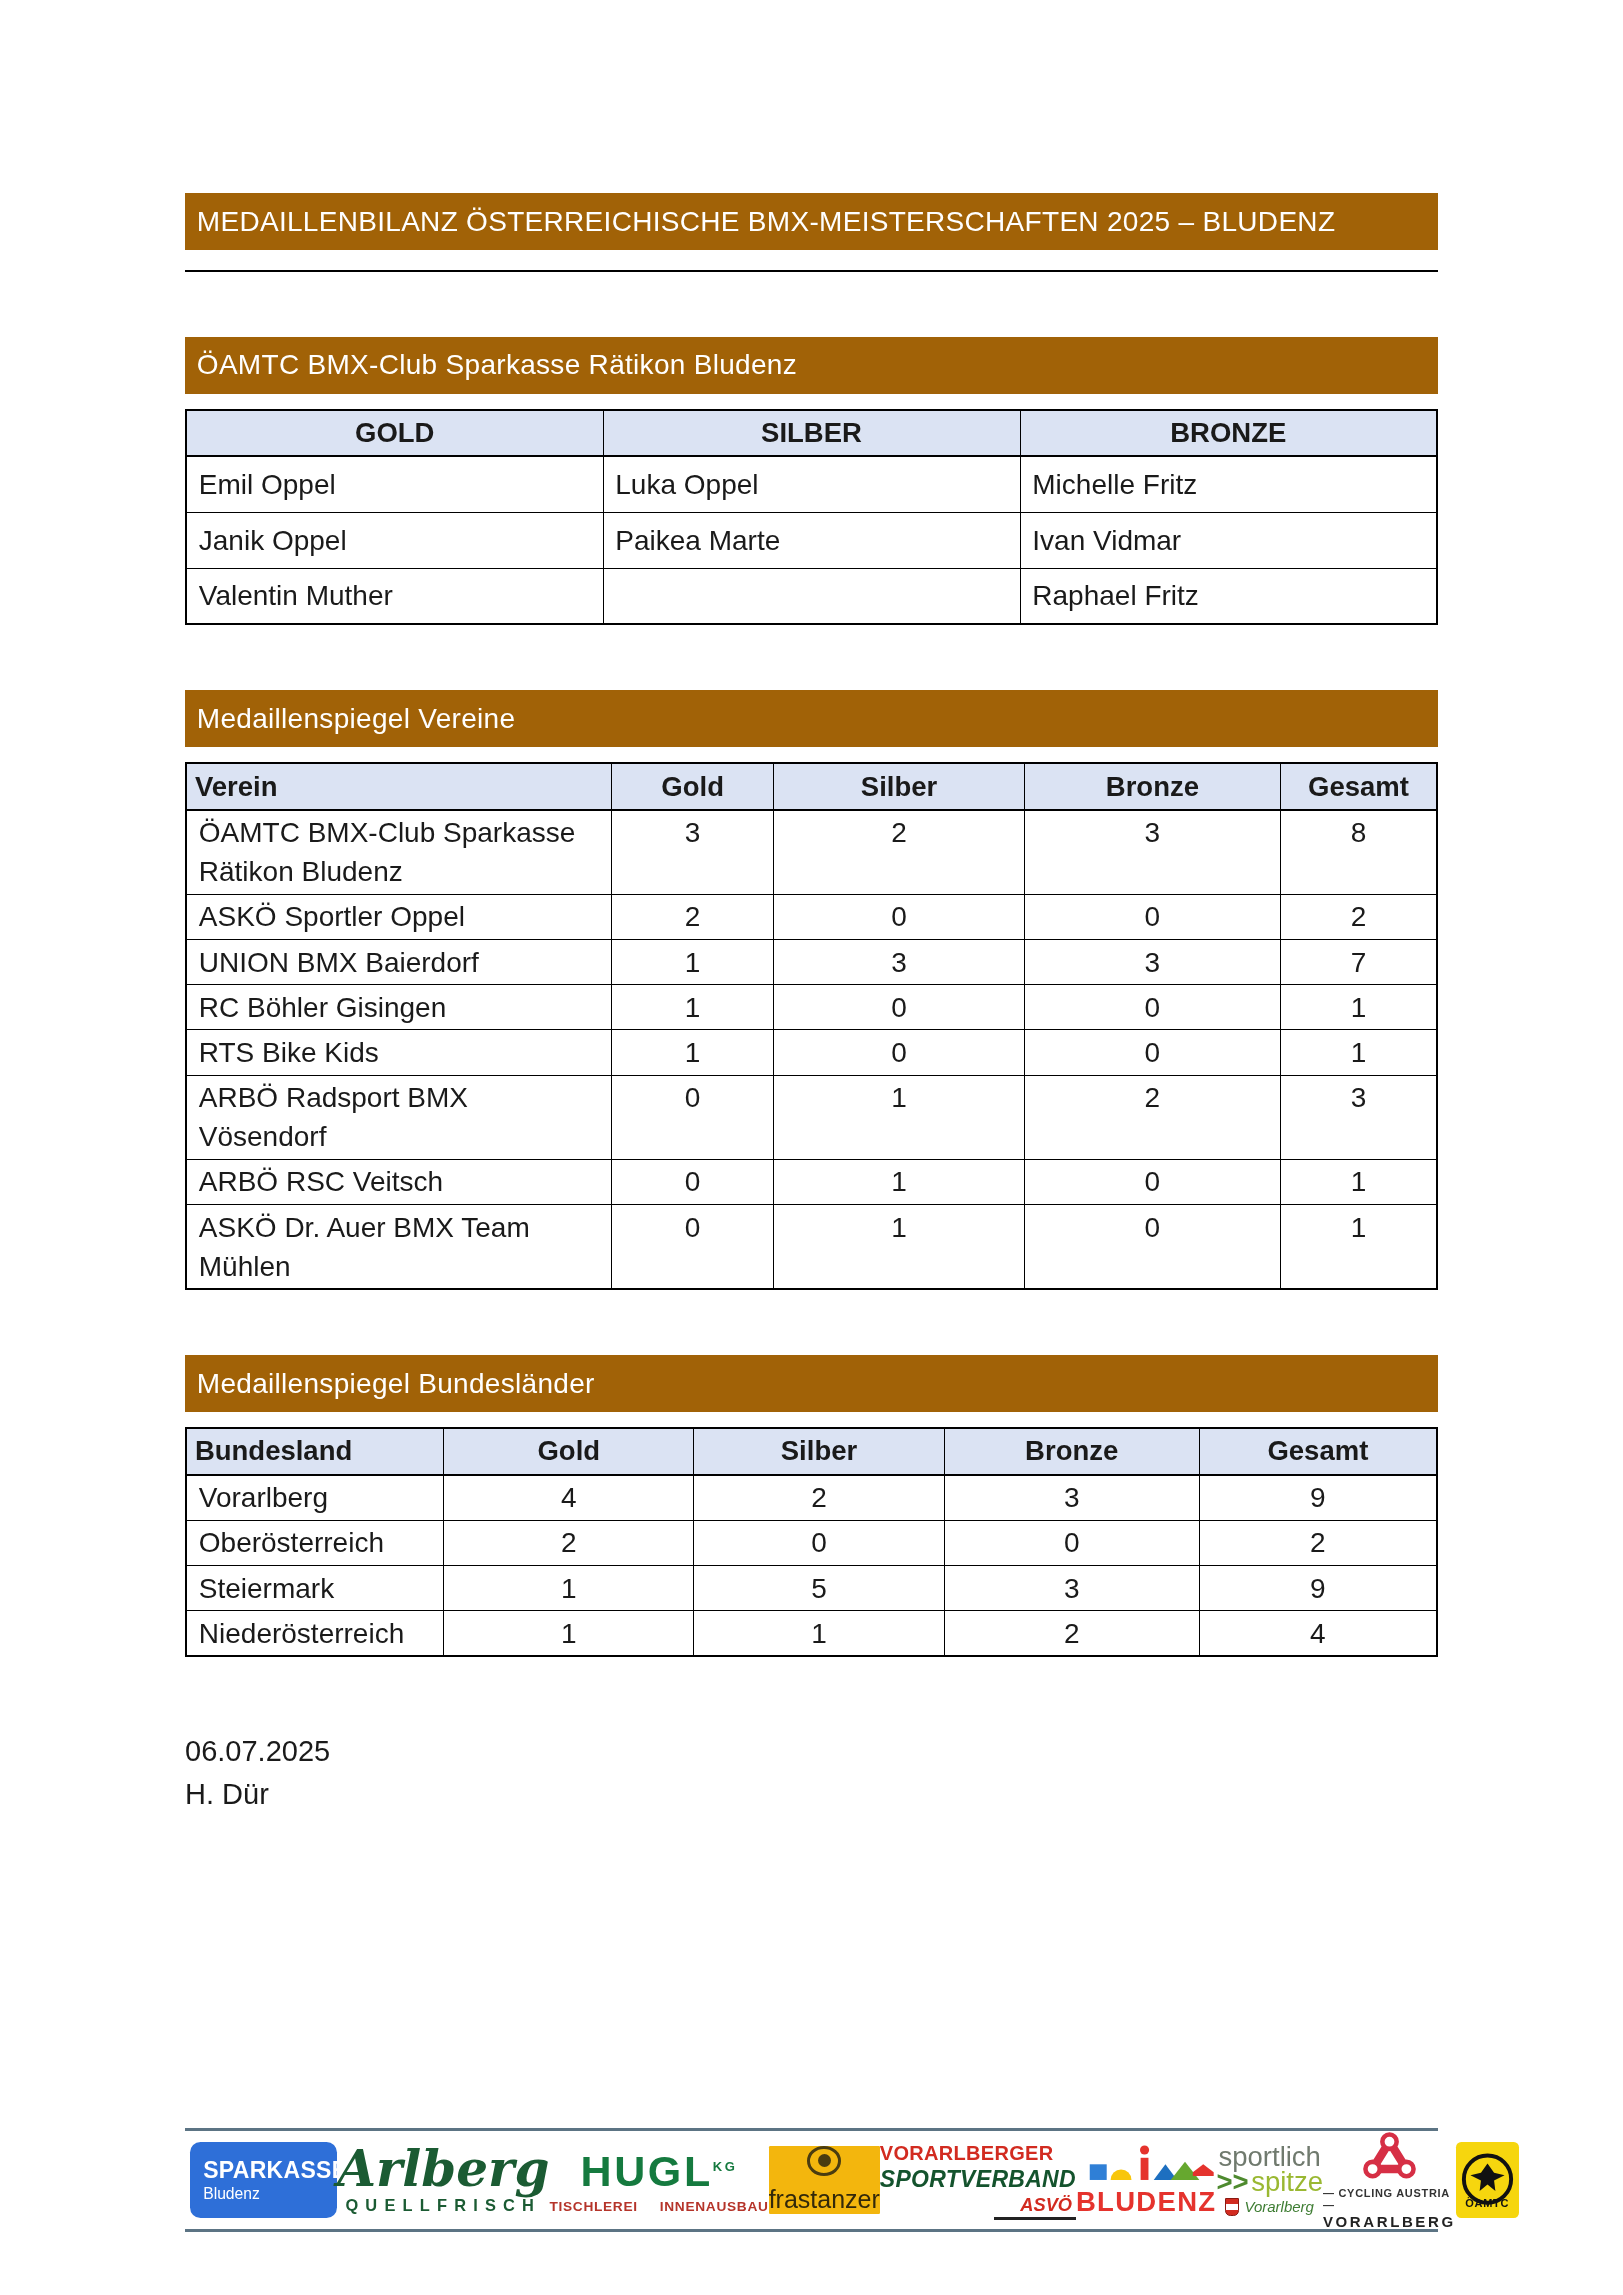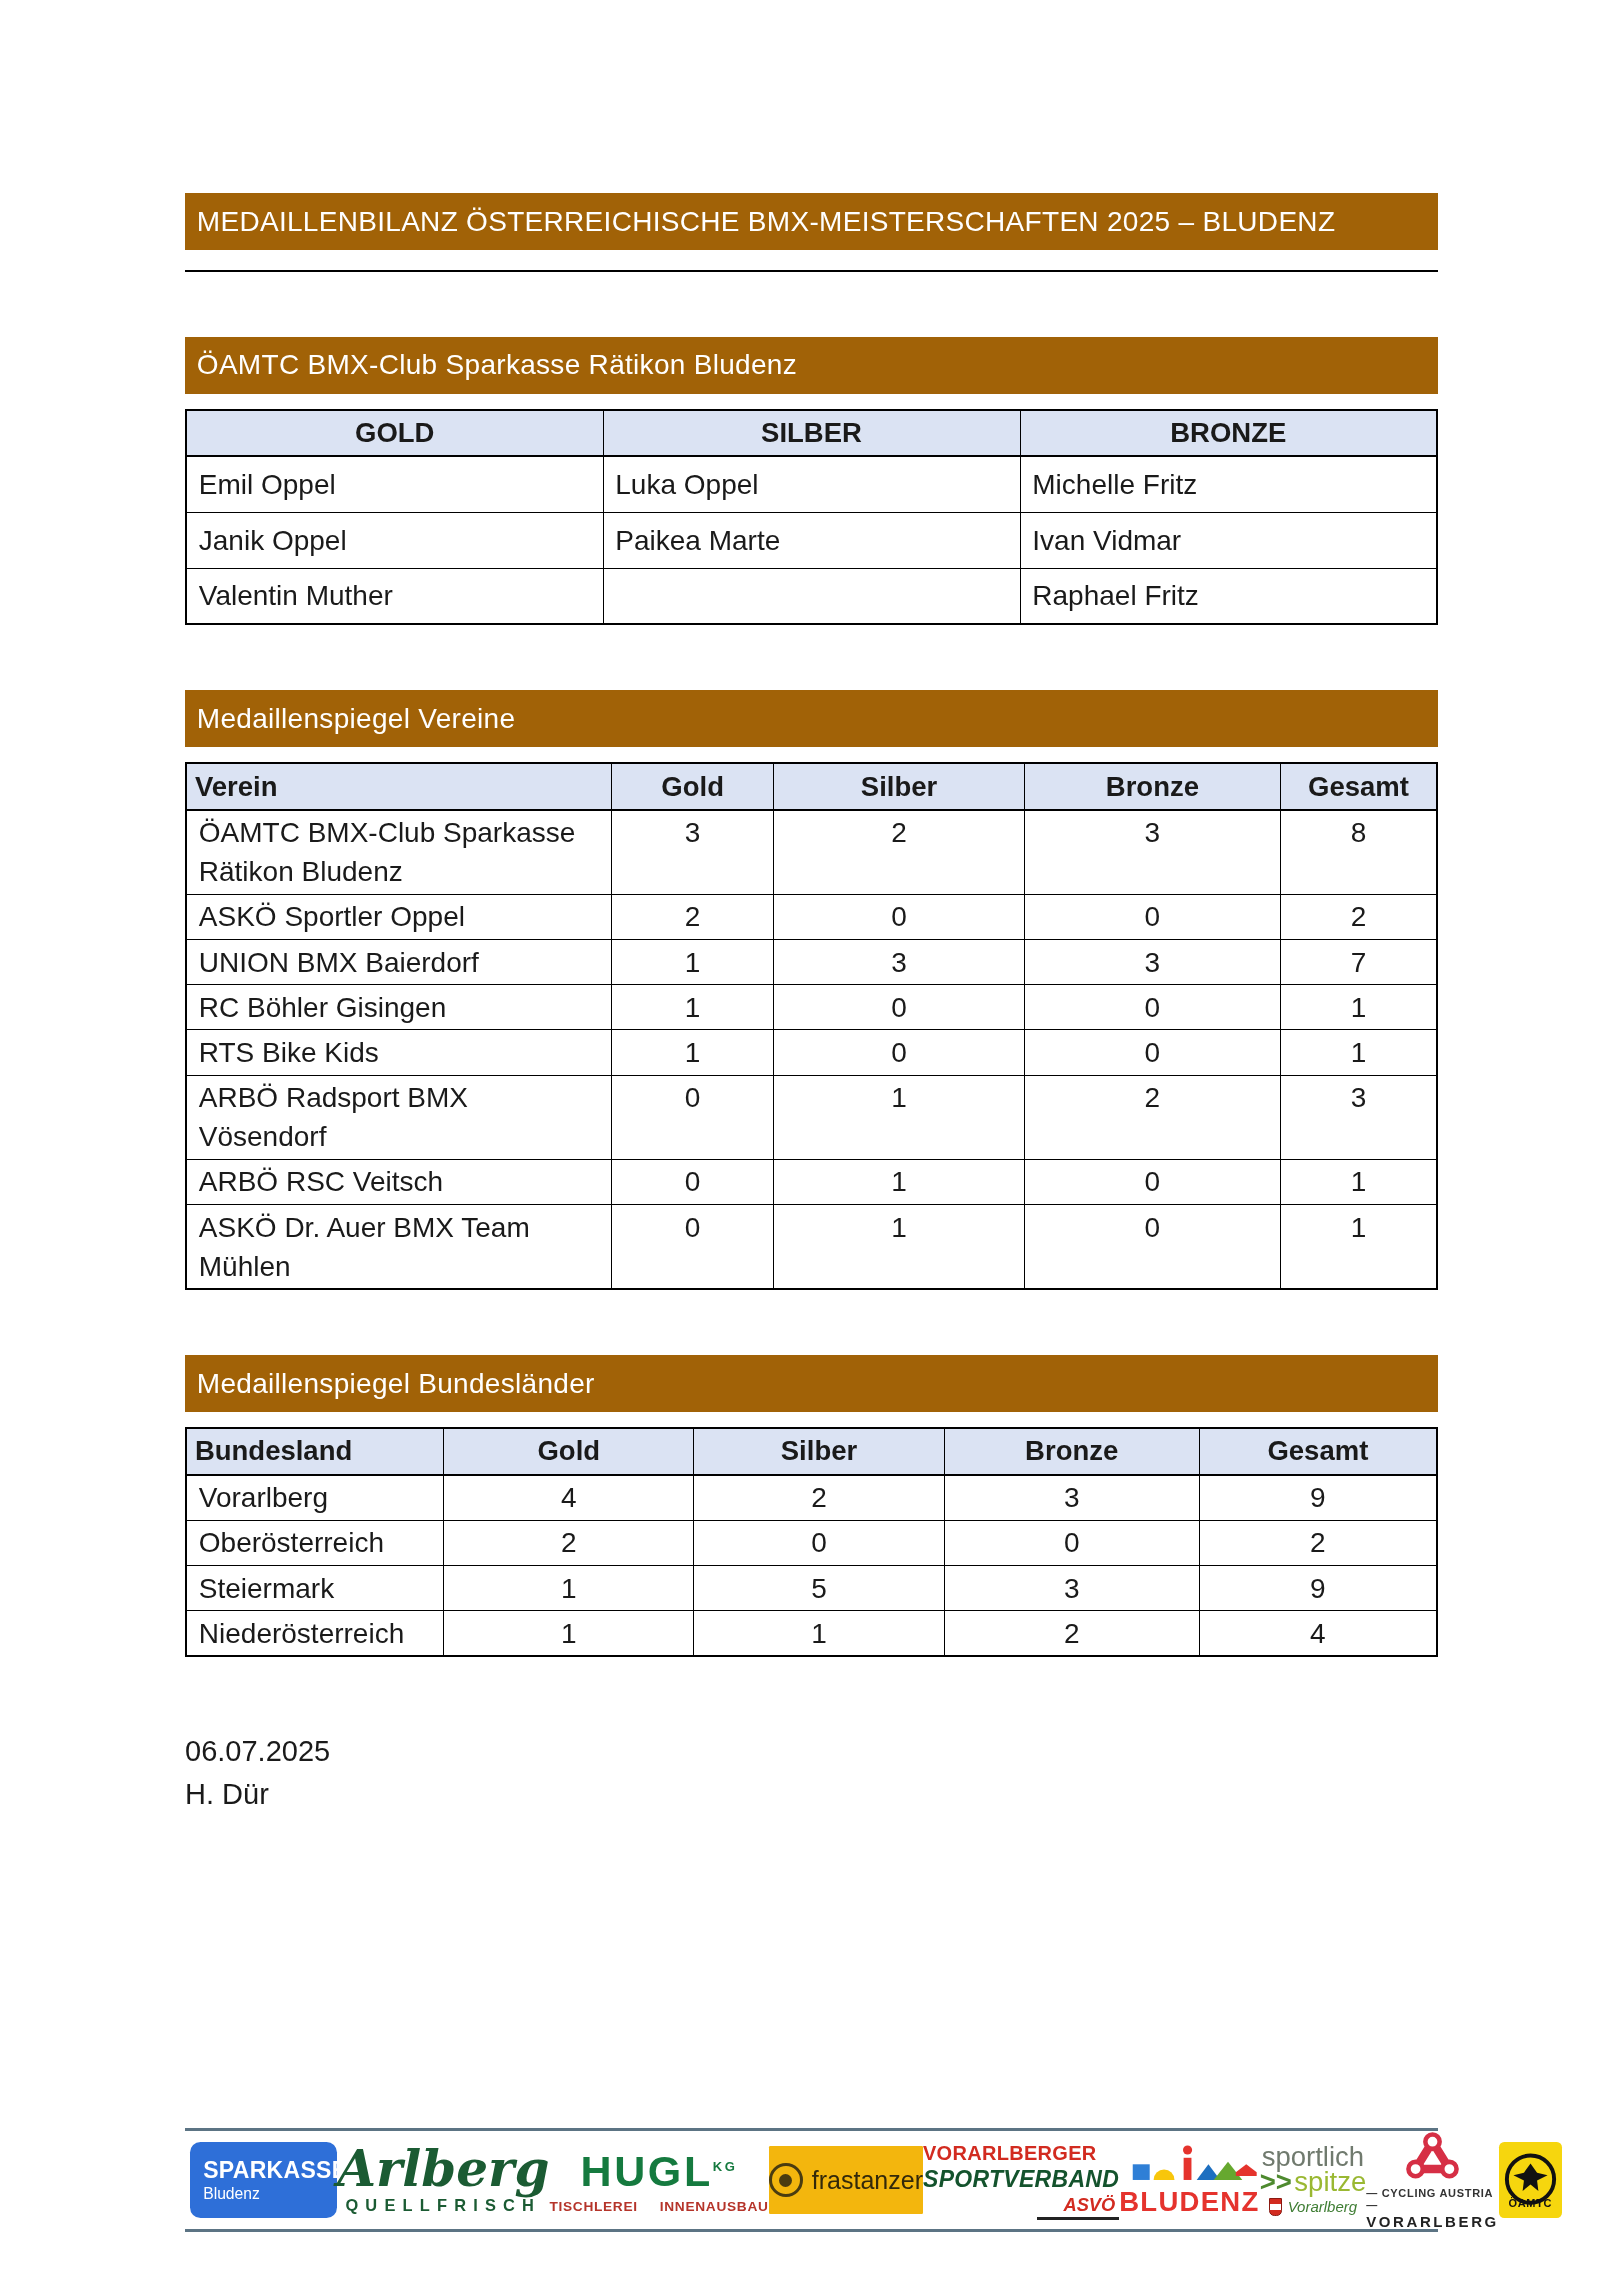--- a/index.html
+++ b/index.html
@@ -68,21 +68,21 @@
   .sparkasse-city { font-size:15.7px; margin-top:1.3px; }
 
   .arlberg-name { font-family:"DejaVu Serif", serif; font-style:italic; font-weight:700; font-size:50px; color:#1b5b33; line-height:48px; }
   .arlberg-sub { font-size:16.4px; font-weight:700; letter-spacing:7.2px; color:#1b5b33; margin-top:3.9px; }
 
   .hugl-name { font-size:43px; font-weight:800; color:#157a3f; letter-spacing:2.6px; line-height:41px; }
   .hugl-kg { font-size:13px; vertical-align:super; font-weight:700; }
   .hugl-sub { display:flex; gap:22px; margin-top:6.5px; font-size:13.7px; font-weight:700; color:#b5342a; letter-spacing:0.7px; }
 
   .logo-frastanzer {
-    width:167px; height:68px; background:#f3b60d; flex-direction:row; gap:9.2px;
+    width:167px; height:68px; background:#f3b60d; flex-direction:column; gap:9.2px;
     border-radius:1.3px;
   }
   .frastanzer-emblem {
     width:34px; height:34px; border-radius:50%;
     border:3.3px solid #4a3c10; box-sizing:border-box;
     display:flex; align-items:center; justify-content:center;
   }
   .frastanzer-emblem::after { content:""; width:13px; height:13px; border-radius:50%; background:#4a3c10; }
   .frastanzer-name { font-size:25px; color:#33290a; font-weight:500; }
 

